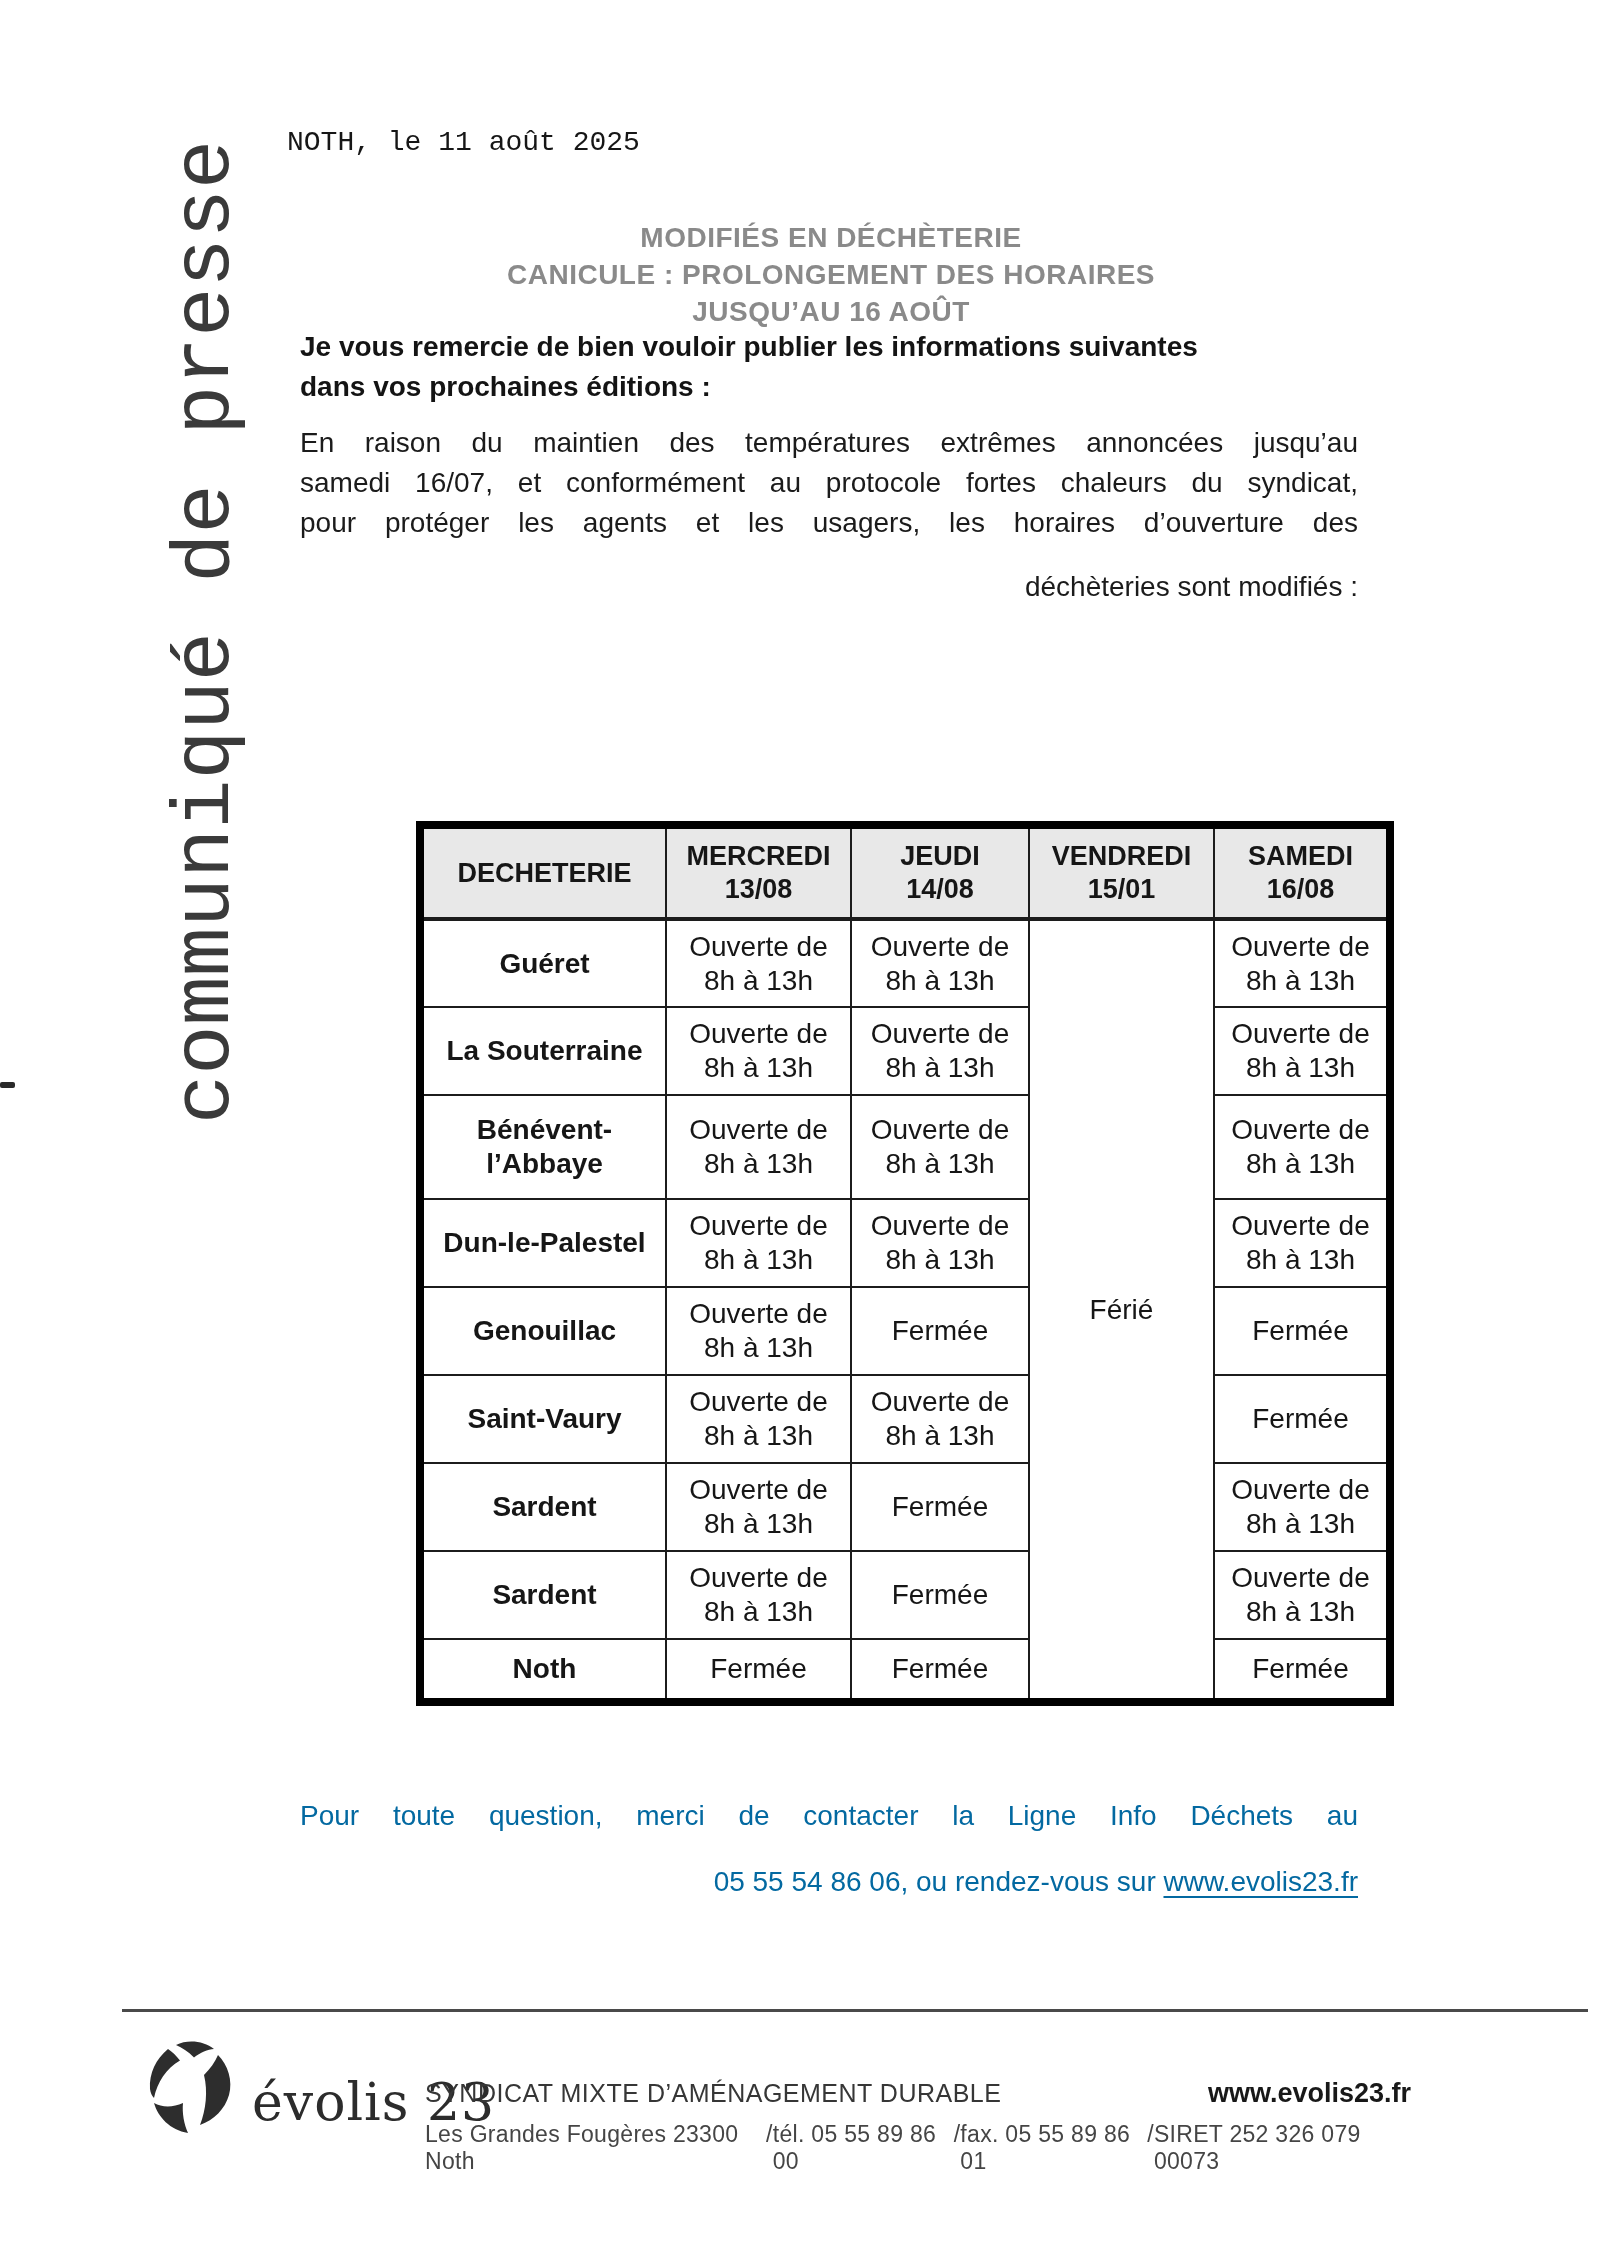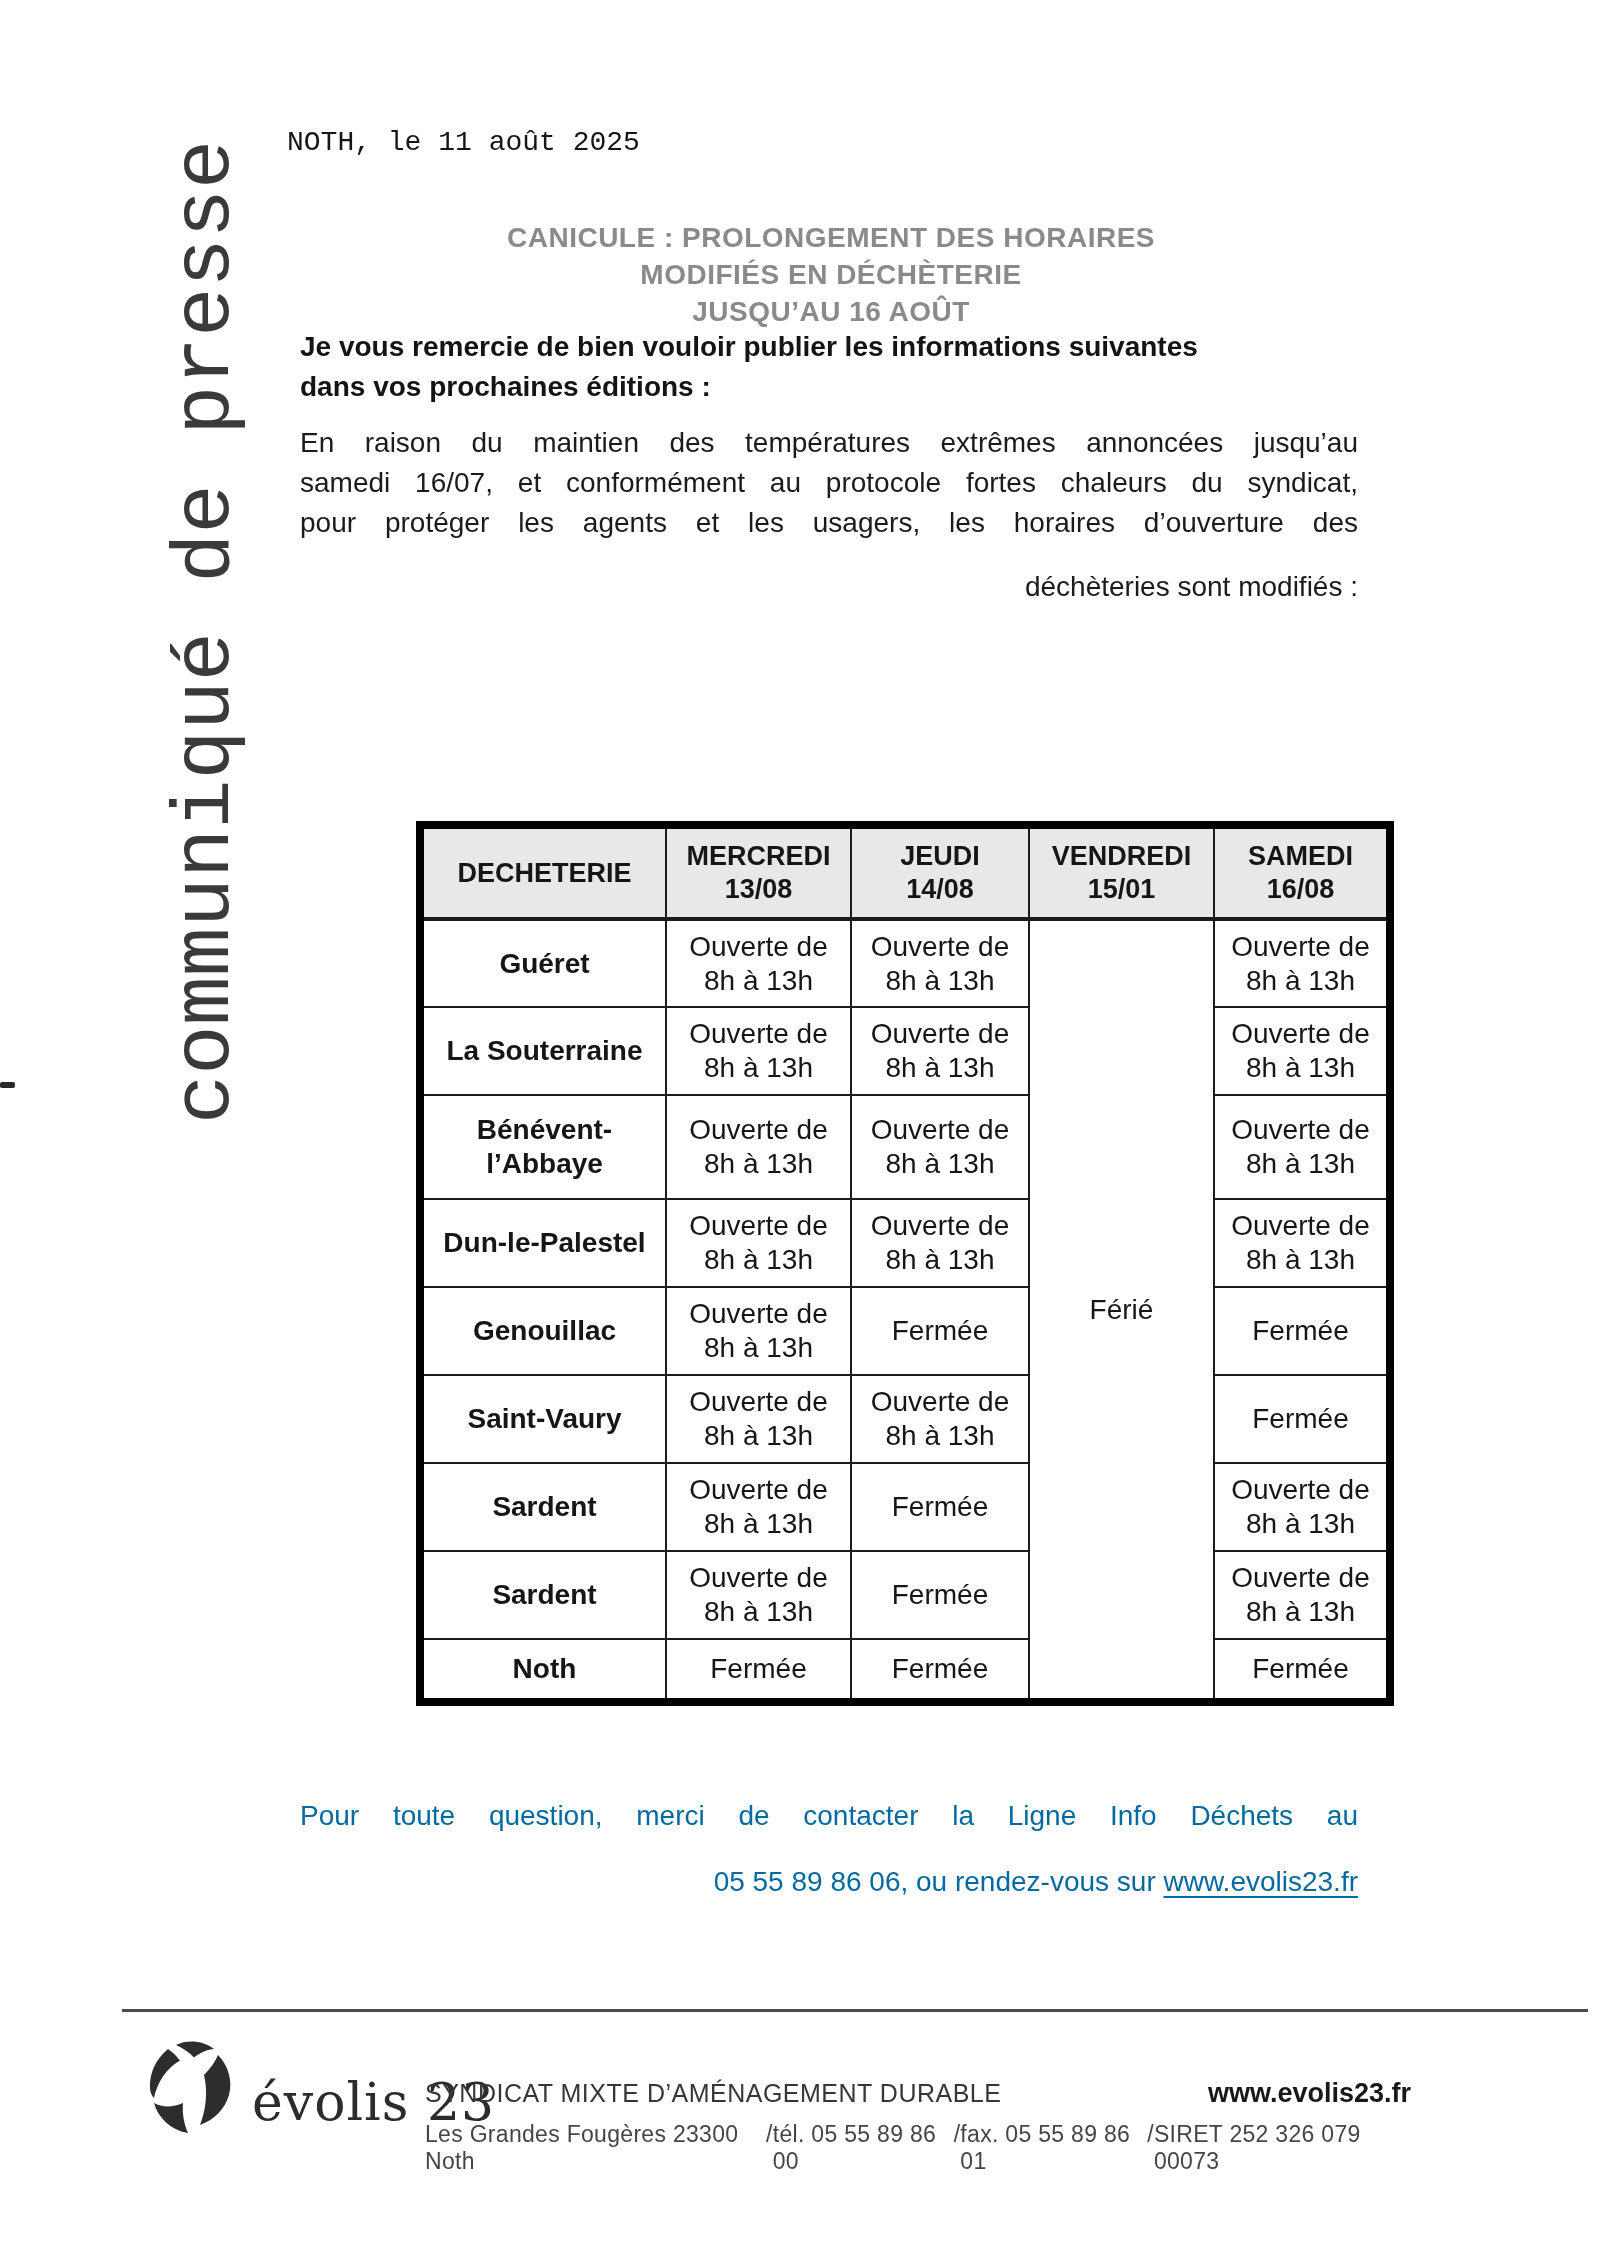--- a/index.html
+++ b/index.html
@@ -196,22 +196,22 @@
 
 <div class="page">
 
   <div class="scan-artifact-dash"></div>
 
   <div class="sidebar-text">communiqué de presse</div>
 
   <div class="date-line">NOTH, le 11 août 2025</div>
 
   <div class="title-block">
+    <div>MODIFIÉS EN DÉCHÈTERIE</div>
     <div>CANICULE : PROLONGEMENT DES HORAIRES</div>
-    <div>MODIFIÉS EN DÉCHÈTERIE</div>
     <div>JUSQU’AU 16 AOÛT</div>
   </div>
 
   <div class="intro-paragraph">Je vous remercie de bien vouloir publier les informations suivantes
 dans vos prochaines éditions :</div>
 
   <div class="body-paragraph">
     <div class="justify-forced">En raison du maintien des températures extrêmes annoncées jusqu’au
 samedi 16/07, et conformément au protocole fortes chaleurs du syndicat,
 pour protéger les agents et les usagers, les horaires d’ouverture des</div>
@@ -316,21 +316,21 @@
           <td>Fermée</td>
           <td>Fermée</td>
         </tr>
       </tbody>
     </table>
   </div>
 
   <div class="contact-paragraph">
     <div class="justify-forced">Pour toute question, merci de contacter la Ligne Info Déchets au</div>
     <div class="plain-line">
-      <span>05 55 89 86 06, ou rendez-vous sur </span><span class="contact-link">www.evolis23.fr</span>
+      <span>05 55 54 86 06, ou rendez-vous sur </span><span class="contact-link">www.evolis23.fr</span>
     </div>
   </div>
 
   <div class="footer-separator"></div>
 
   <div class="logo-block">
     <svg class="logo-mark" viewBox="0 0 100 98" xmlns="http://www.w3.org/2000/svg">
       <g fill="#2d2d2d">
         <path d="M30 9 C18 19 11 33 12 49 C12.5 53 14 56 16 58 C19.5 42 28 28.5 42 20.5 C38 15.5 34 11.5 30 9 Z"></path>
         <path d="M38 5 C50 -1 66 1 76 9 C70 9.5 62 12.5 56 17.5 C50 11.5 44 7.5 38 5 Z"></path>

